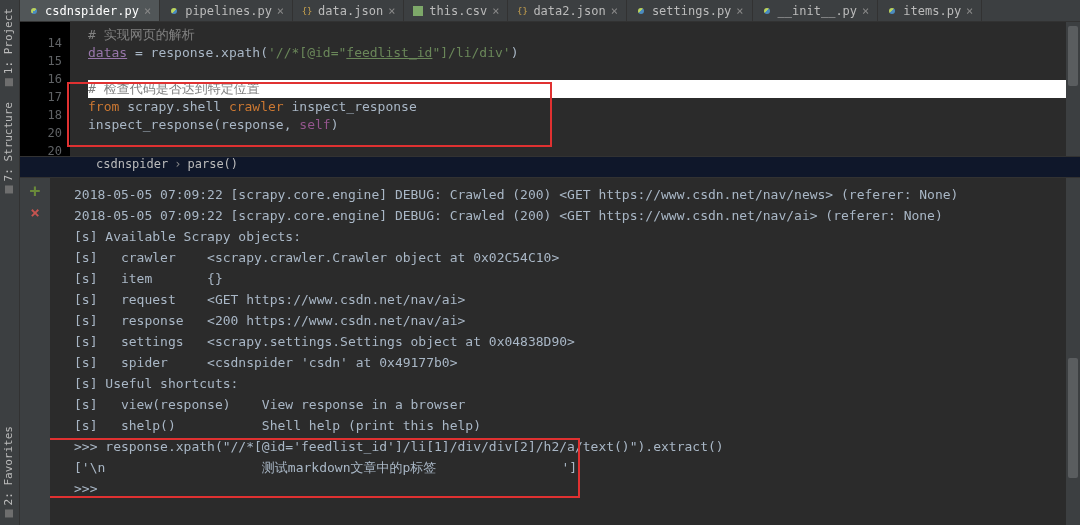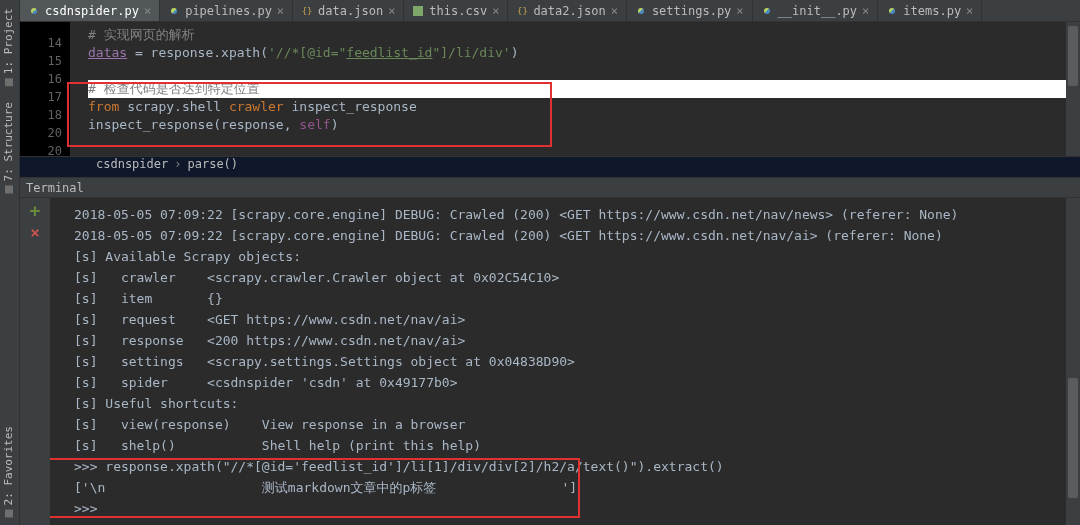--- a/index.html
+++ b/index.html
@@ -143,23 +143,20 @@
         <div class="thumb" style="top:4px;height:60px"></div>
       </div>
   </div>
 
   <div class="crumb">
     <span>csdnspider</span>
     <span class="sep">›</span>
     <span>parse()</span>
   </div>
 
-  <div class="termhdr">
-    <span>Terminal</span>
-  </div>
 
   <div class="termwrap">
     <div class="term-gut">
       <div class="tg-add">+</div>
       <div class="tg-x">×</div>
     </div>
     <div class="term" id="term">
       <div class="redbox2"></div>
     <div class="tln">2018-05-05 07:09:22 [scrapy.core.engine] DEBUG: Crawled (200) &lt;GET https://www.csdn.net/nav/news&gt; (referer: None)</div>
         <div class="tln">2018-05-05 07:09:22 [scrapy.core.engine] DEBUG: Crawled (200) &lt;GET https://www.csdn.net/nav/ai&gt; (referer: None)</div>

